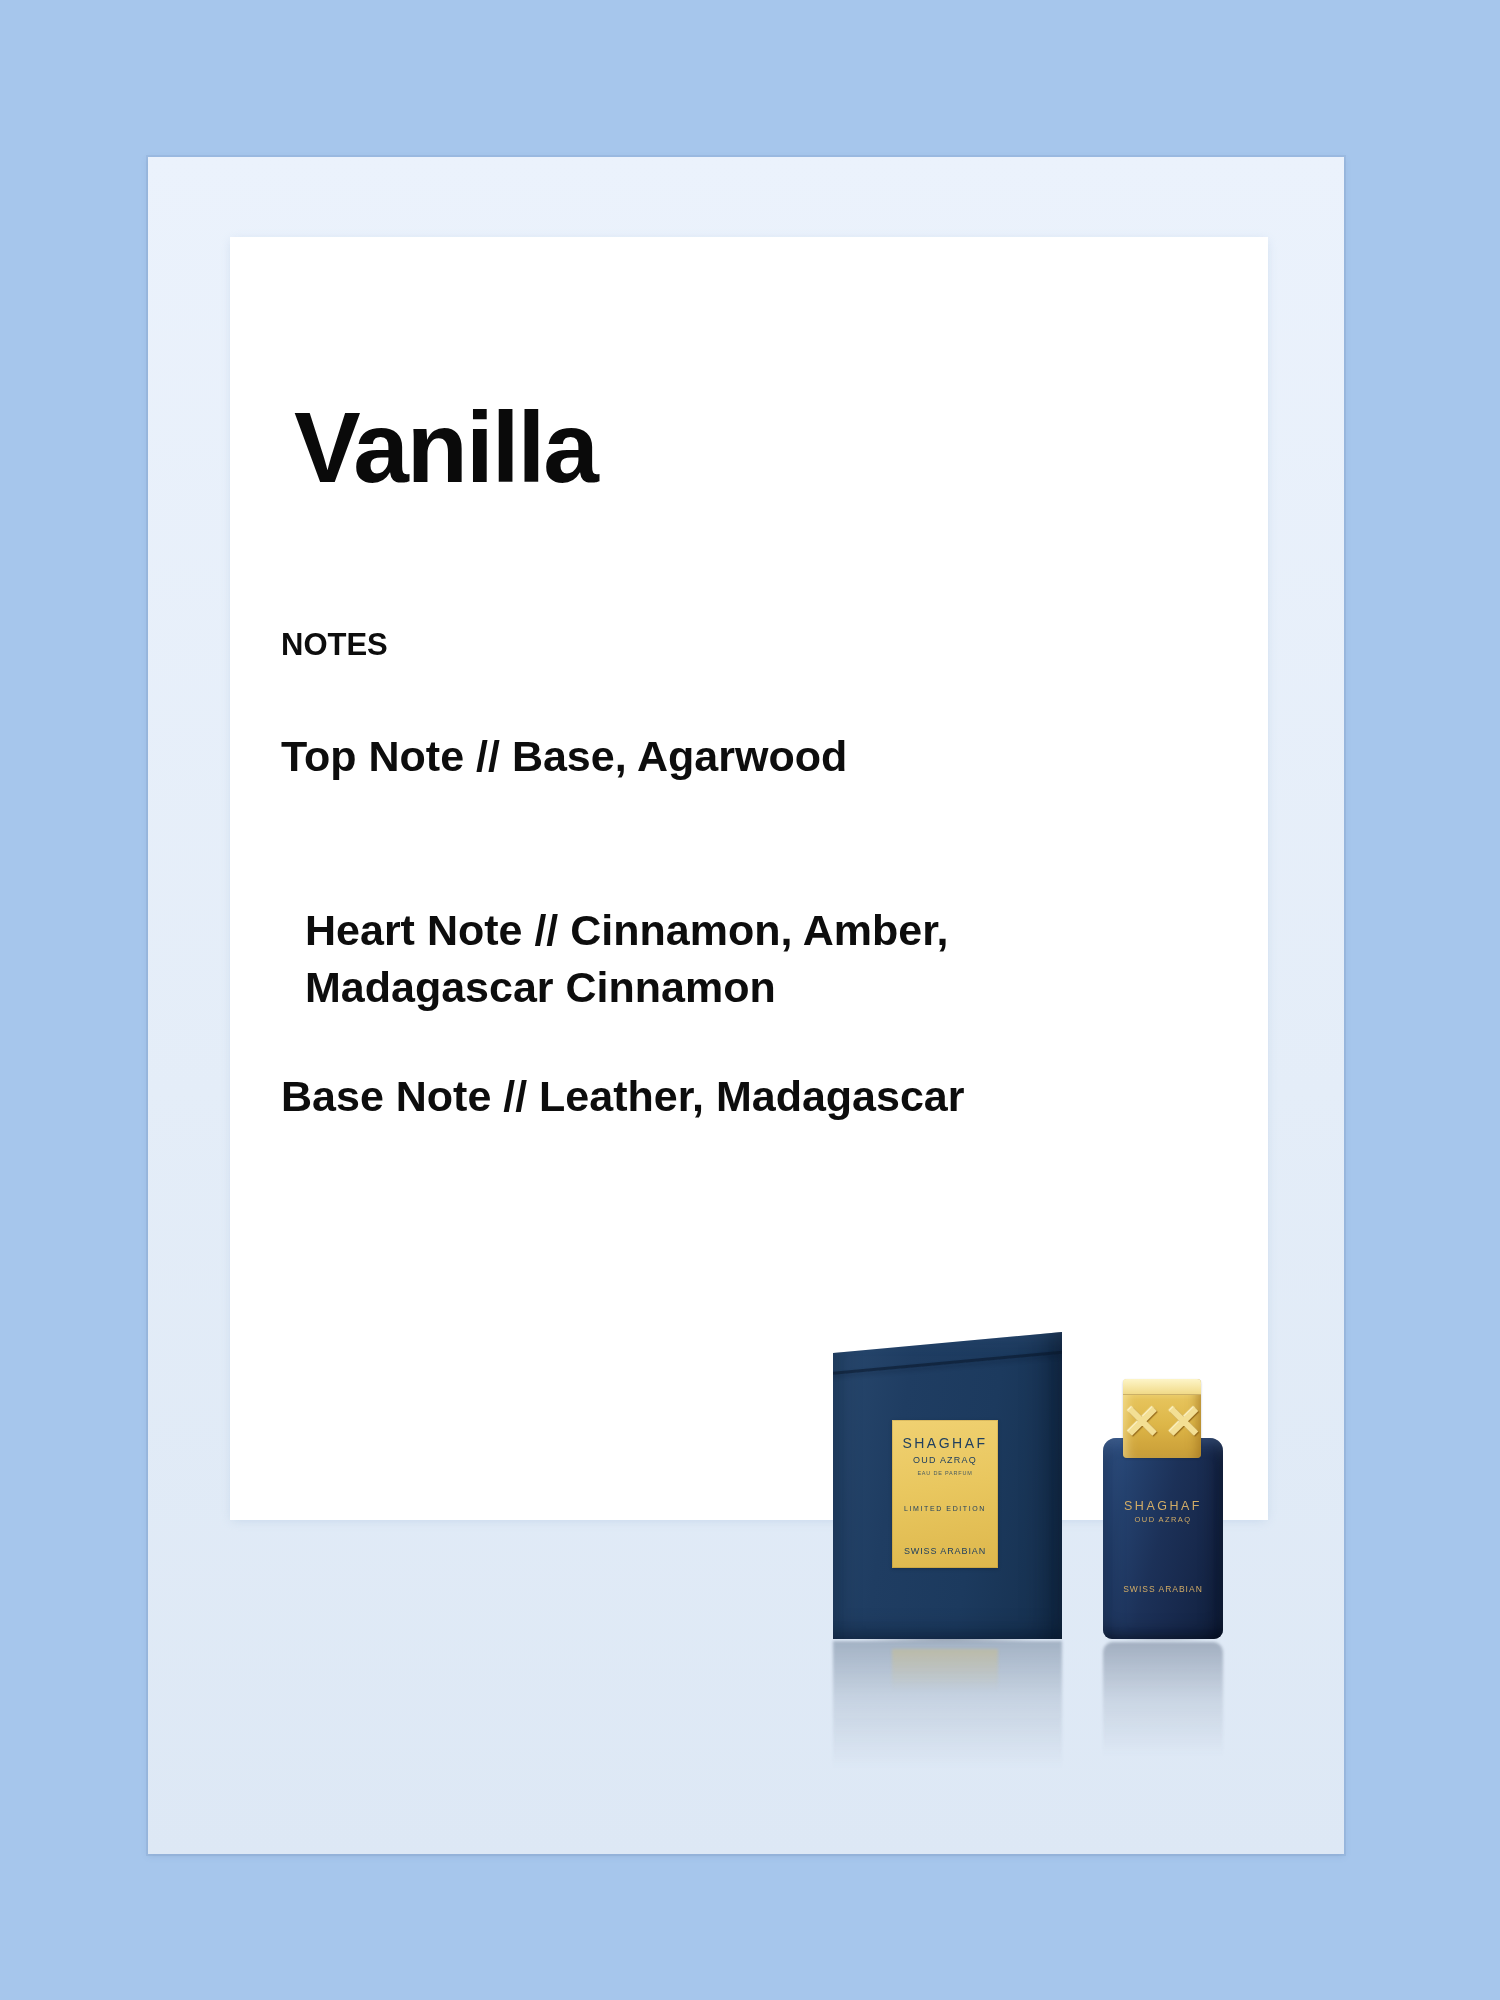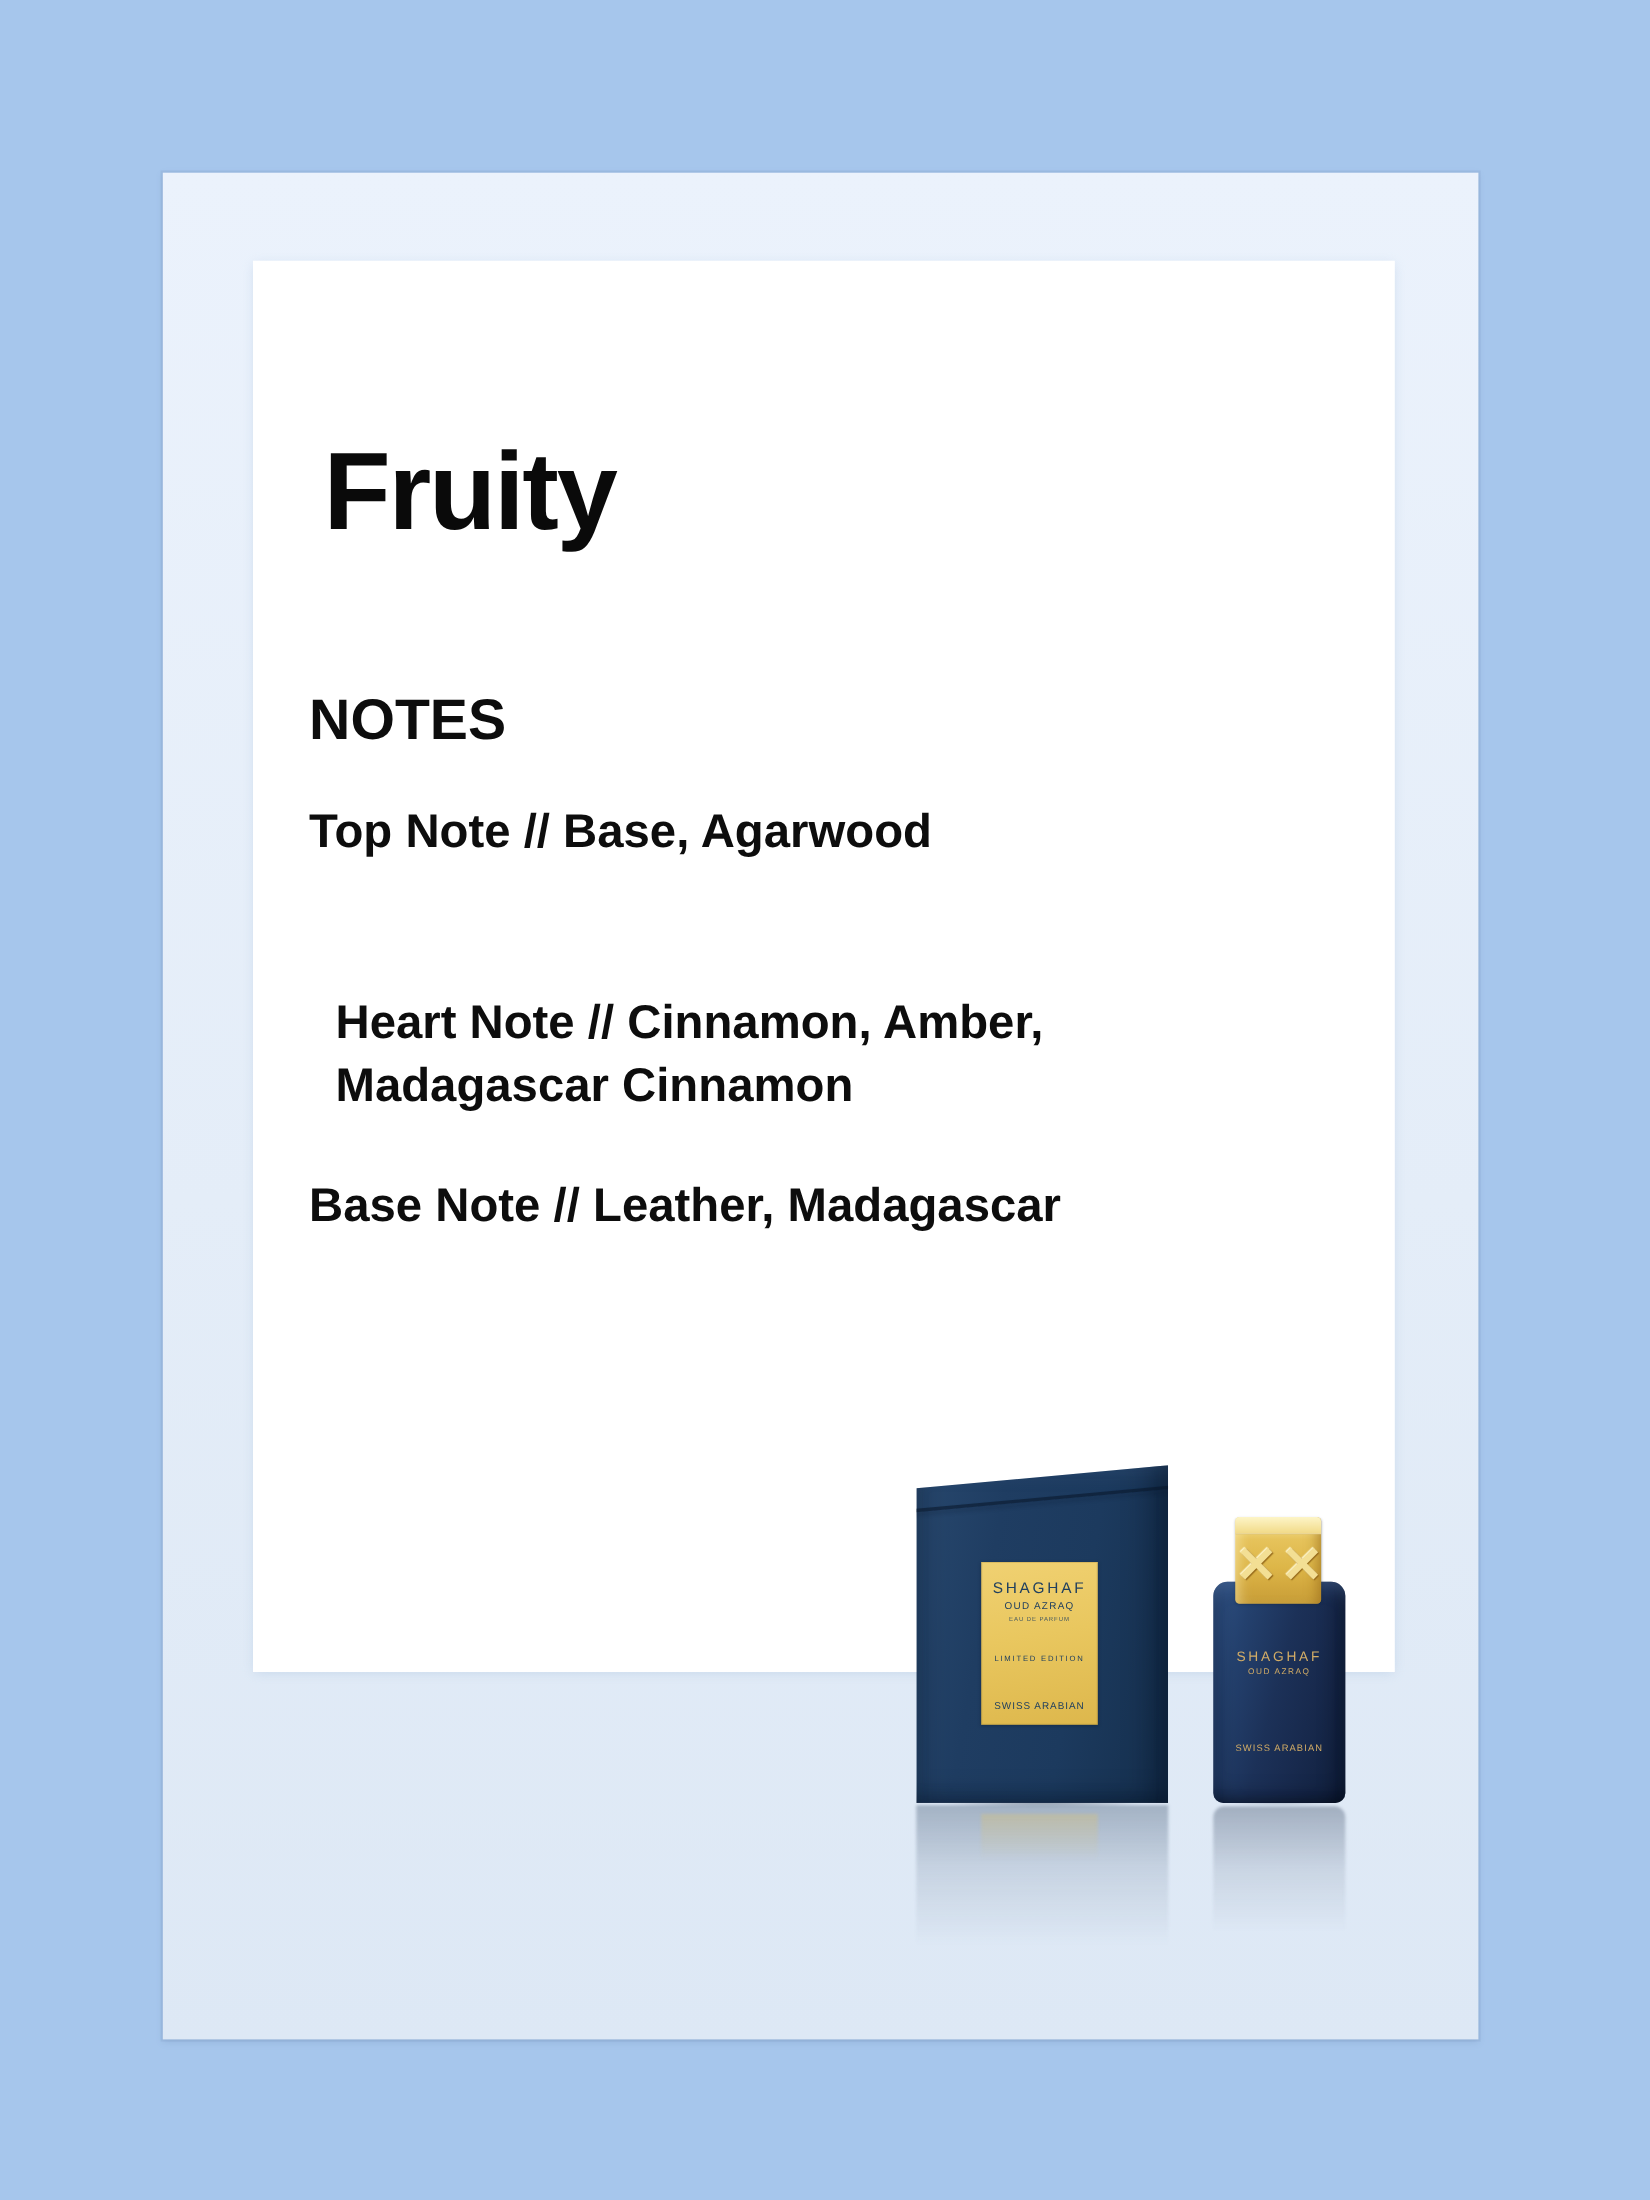--- a/index.html
+++ b/index.html
@@ -18,21 +18,21 @@
     background:#ffffff;
     box-shadow:0 2px 10px -2px rgba(165,190,220,0.45);
   }
   .title {
     position:absolute; left:64px; top:160px;
     font-size:100px; font-weight:bold; letter-spacing:-2px;
     color:#0a0a0a; line-height:1;
   }
   .notes-heading {
     position:absolute; left:51px; top:392px;
-    font-size:52px; font-weight:bold; color:#0d0d0d; line-height:1;
+    font-size:31px; font-weight:bold; color:#0d0d0d; line-height:1;
   }
   .note {
     position:absolute; left:51px;
     font-size:43px; font-weight:bold; color:#0d0d0d; line-height:57px;
   }
   .note-top   { top:491px; }
   .note-heart { top:665px;margin-left:24px; }
   .note-heart span { display:block; }
   .note-base  { top:831px; }
 
@@ -122,21 +122,21 @@
     text-shadow:1px 1px 1px rgba(140,95,20,0.85), -1px -1px 1px rgba(255,250,215,0.9);
   }
 </style>
 </head>
 <body>
 
 <div class="canvas">
   <div class="frame">
 
     <div class="card">
-      <div class="title">Fruity</div>
+      <div class="title">Vanilla</div>
       <div class="notes-heading">NOTES</div>
       <div class="note note-top">Top Note // Base, Agarwood</div>
       <div class="note note-heart">
         <span>Heart Note // Cinnamon, Amber,</span>
         <span>Madagascar Cinnamon</span>
       </div>
       <div class="note note-base">Base Note // Leather, Madagascar</div>
     </div>
 
     <div class="product">

